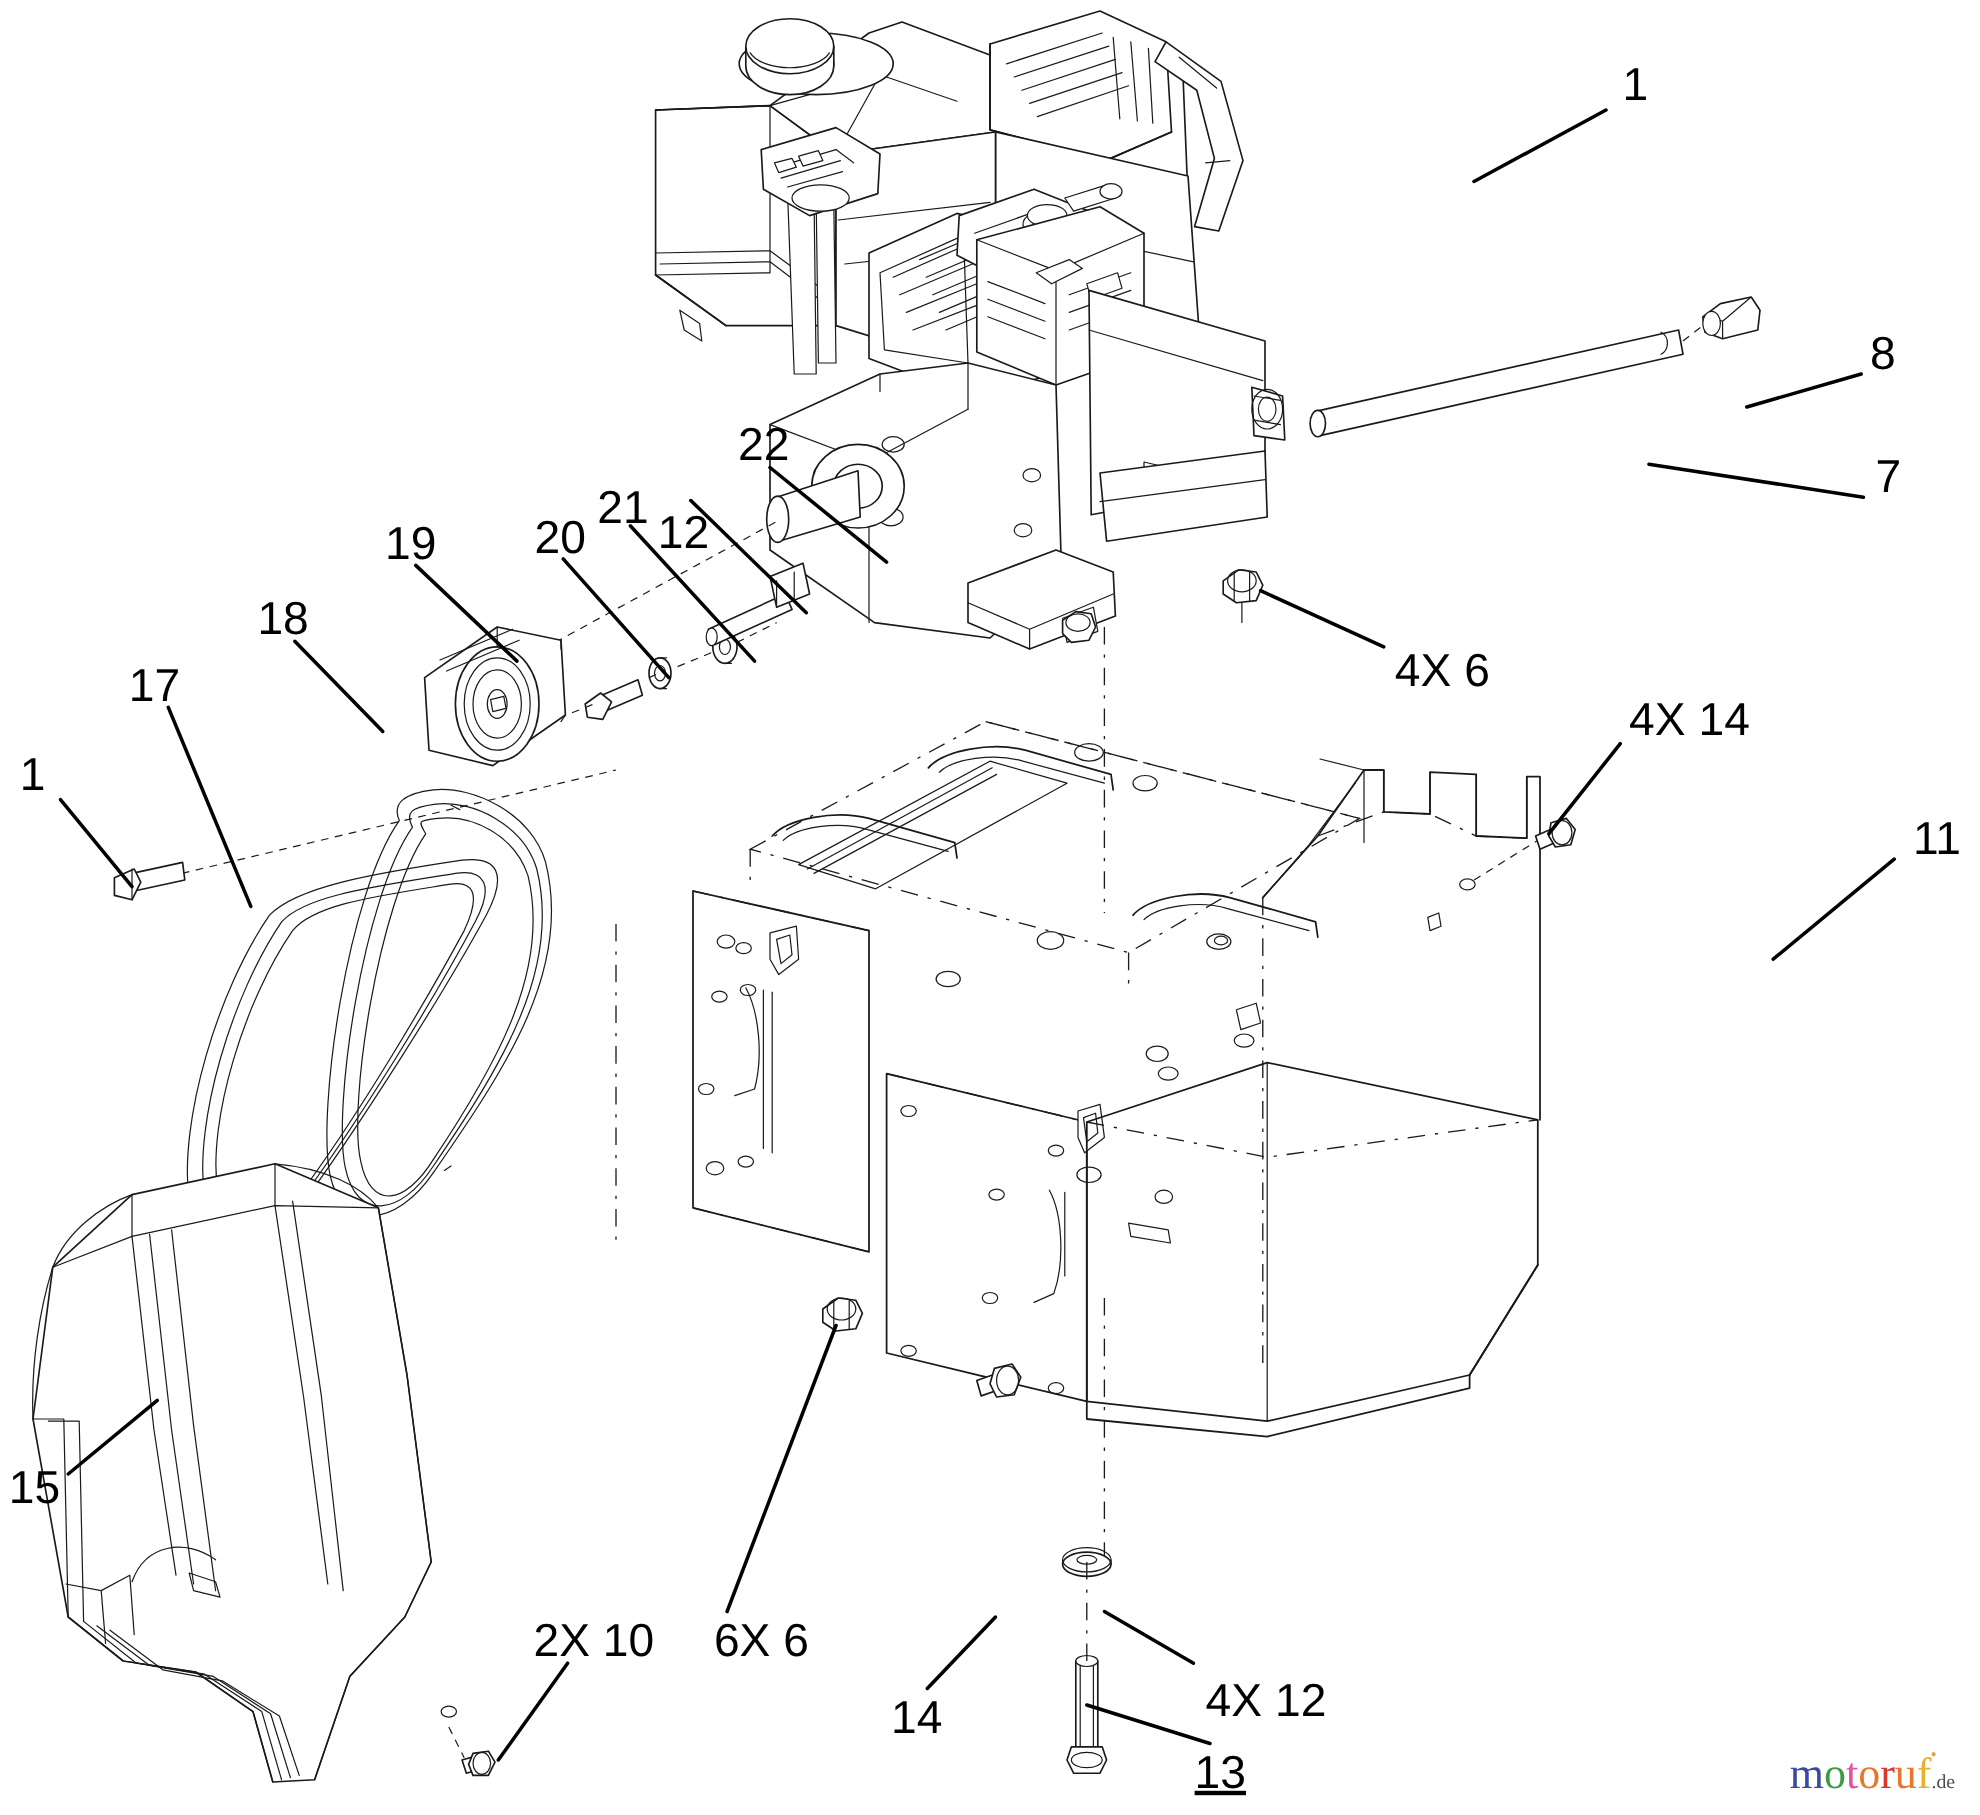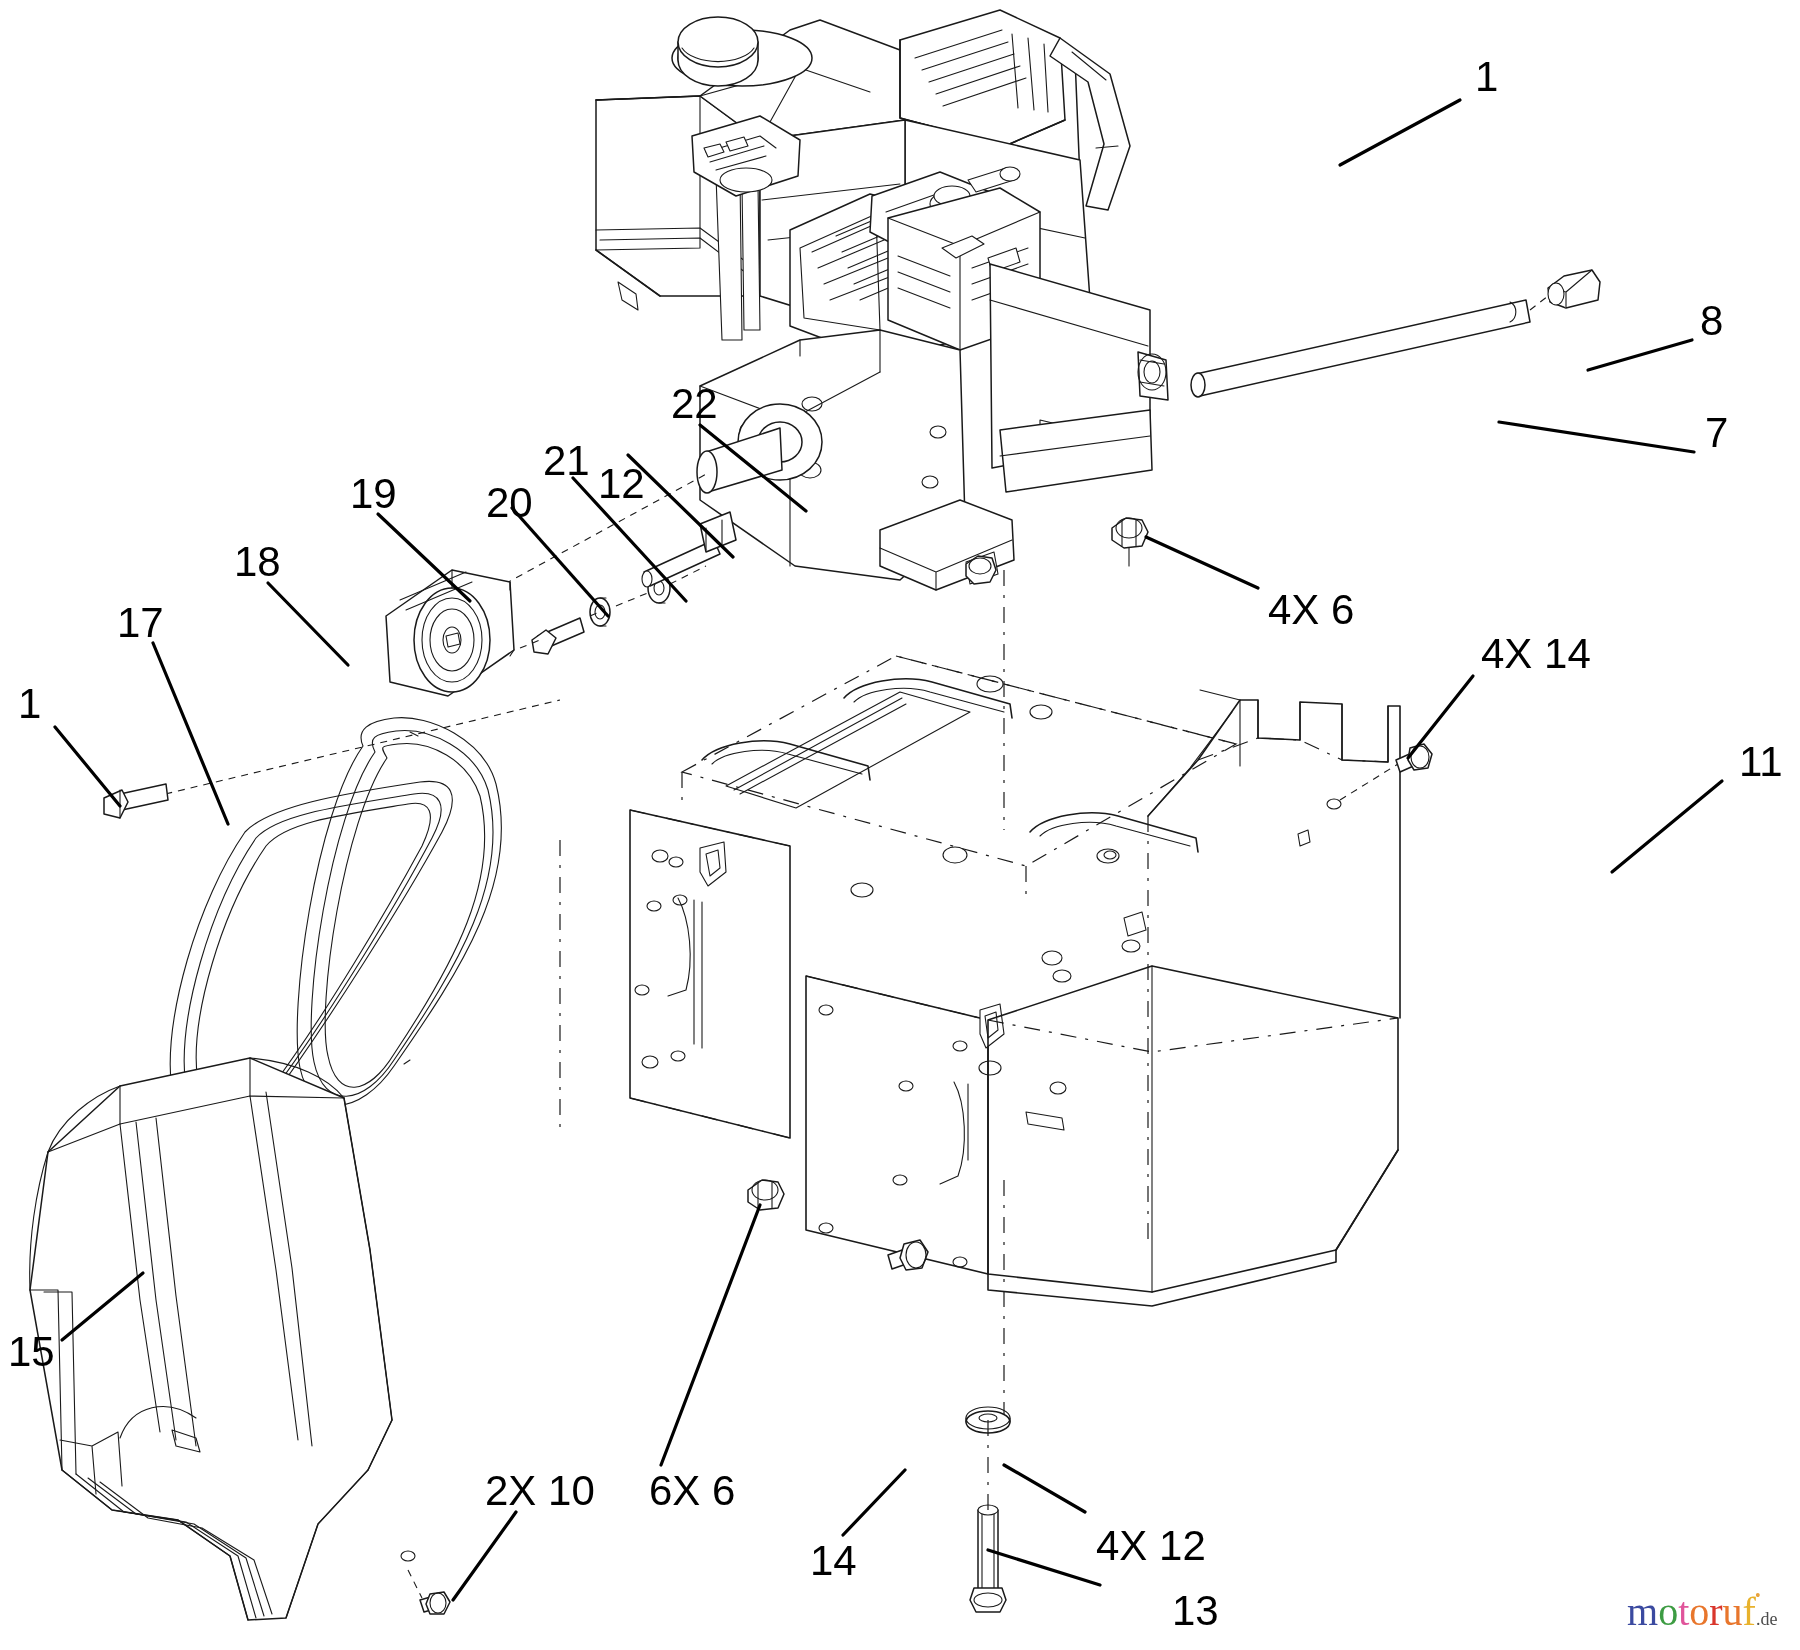--- a/index.html
+++ b/index.html
@@ -432,31 +432,31 @@
       </g>
   </svg>
 
   <div id="callout-layer">
       <div class="callout" style="left: 1475px; top: 56px;">1</div>
       <div class="callout" style="left: 1700px; top: 300px;">8</div>
       <div class="callout" style="left: 1705px; top: 412px;">7</div>
       <div class="callout" style="left: 671px; top: 383px;">22</div>
       <div class="callout" style="left: 598px; top: 416px; margin-top: 47px;">12</div>
       <div class="callout" style="left: 543px; top: 440px;">21</div>
-      <div class="callout" style="left: 486px; top: 482px; text-align: right;">20</div>
+      <div class="callout" style="left: 486px; top: 468px; text-align: right;">20</div>
       <div class="callout" style="left: 350px; top: 473px;">19</div>
       <div class="callout" style="left: 234px; top: 541px;">18</div>
       <div class="callout" style="left: 117px; top: 602px;">17</div>
       <div class="callout" style="left: 18px; top: 683px;">1</div>
       <div class="callout qty" style="left: 1268px; top: 565px; margin-top: 24px;">4X 6</div>
       <div class="callout qty" style="left: 1481px; top: 633px;">4X 14</div>
       <div class="callout" style="left: 1727px; top: 741px; margin-left: 12px;">11</div>
       <div class="callout" style="left: 8px; top: 1331px;">15</div>
       <div class="callout qty" style="left: 485px; top: 1470px;">2X 10</div>
       <div class="callout qty" style="left: 649px; top: 1470px;">6X 6</div>
       <div class="callout" style="left: 810px; top: 1540px;">14</div>
       <div class="callout qty" style="left: 1096px; top: 1525px;">4X 12</div>
-      <div class="callout" style="left: 1172px; top: 1590px;">13</div>
+      <div class="callout" style="left: 1086px; top: 1590px; text-decoration: underline;">13</div>
     </div>
 
   <div id="watermark"><span style="color: rgb(59, 74, 160);">m</span><span style="color: rgb(61, 156, 67);">o</span><span style="color: rgb(224, 85, 155);">t</span><span style="color: rgb(232, 118, 44);">o</span><span style="color: rgb(217, 54, 44);">r</span><span style="color: rgb(232, 118, 44);">u</span><span style="color: rgb(232, 178, 44);">f</span><span class="wm-dot" style="color: rgb(232, 163, 61); left: 128px; top: -4px;">•</span><span class="wm-de" style="color: rgb(77, 77, 77);">.de</span></div>
 
 </div>
 
 </body></html>

